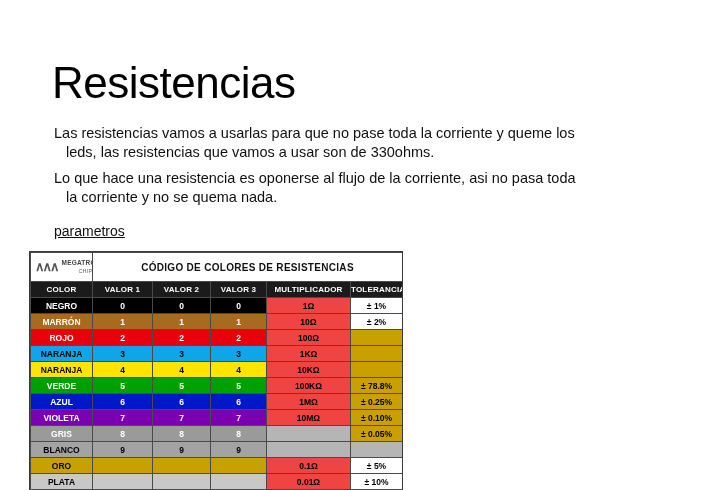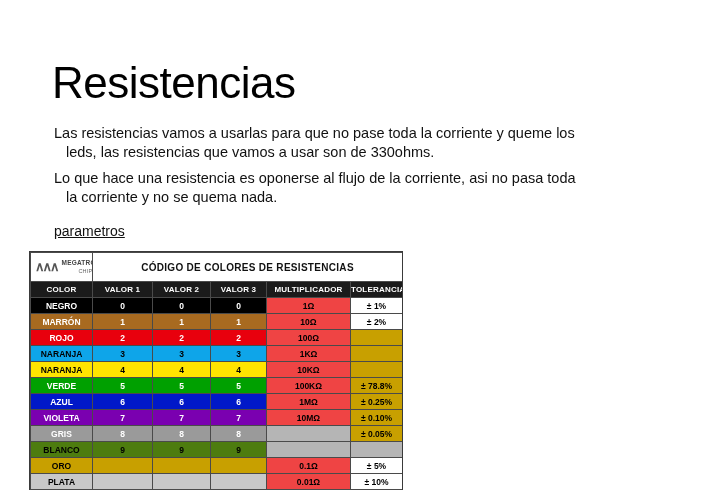--- a/index.html
+++ b/index.html
@@ -132,21 +132,21 @@
   
   .r-negro    { background:#000000; color:#ffffff; }
   .r-marron   { background:#a86a20; color:#ffffff; }
   .r-rojo     { background:#e8000d; color:#ffffff; }
   .r-naranja  { background:#0ea5e9; color:#000000; }
   .r-amarillo { background:#ffe400; color:#000000; }
   .r-verde    { background:#00a000; color:#ffffff; }
   .r-azul     { background:#0018c8; color:#ffffff; }
   .r-violeta  { background:#7a00b0; color:#ffffff; }
   .r-gris     { background:#9a9a9a; color:#ffffff; }
-  .r-blanco   { background:#4d7c0f; color:#000000; }
+  .r-blanco   { background:#a3a3a3; color:#000000; }
   .r-oro      { background:#c8a000; color:#000000;margin-left:37px; }
   .r-plata    { background:#c8c8c8; color:#000000; }
   .cell-empty-gray { background:#b5b5b5; }
   .cell-empty-white { background:#ef4444; }
   .tol-gold { background:#c8a000; color:#000; }
   .tol-white { background:#ffffff; color:#000; }
 </style>
 </head>
 <body>
 

